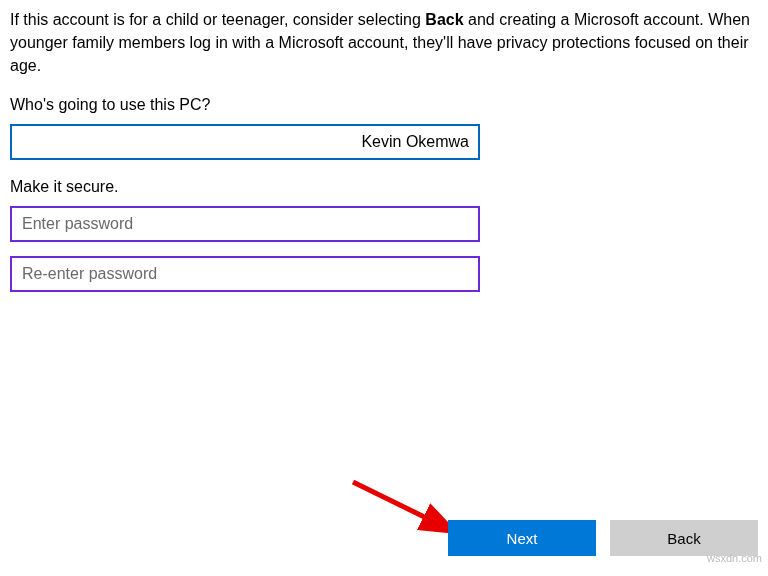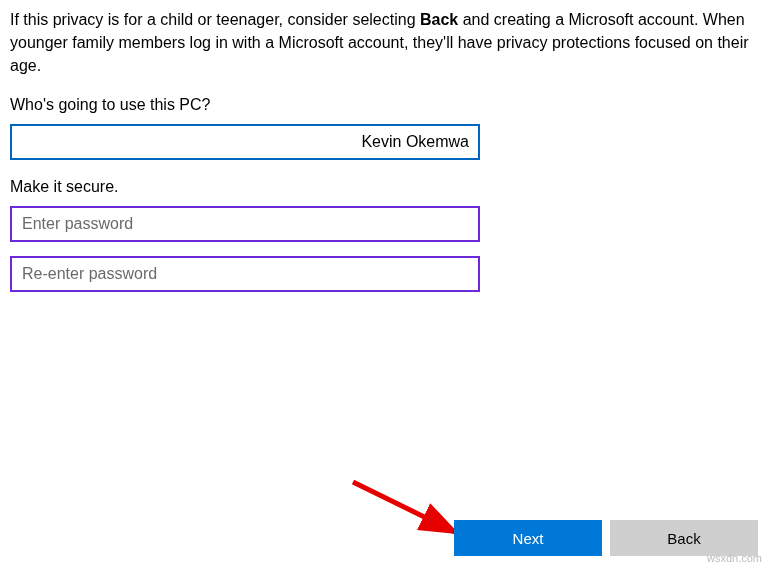--- a/index.html
+++ b/index.html
@@ -41,21 +41,21 @@
     .focused {
       border: 2px solid #0067c0;
       padding: 5px 9px;
       text-align: right;
     }
     .buttons {
       position: absolute;
       right: 10px;
       bottom: 20px;
       display: flex;
-      gap: 8px;
+      gap: 14px;
     }
     .btn {
       width: 148px;
       height: 36px;
       border: none;
       font-size: 15px;
       font-family: inherit;
       cursor: pointer;
     }
     .btn-primary { background: #0078d7; color: #fff; }
@@ -73,21 +73,21 @@
       font-size: 11px;
       color: #bbb;
       font-family: Arial, sans-serif;
     }
   </style>
 </head>
 <body>
 
 <div class="intro">
   <p>
-    <span>If this privacy is for a child or teenager, consider selecting </span><span class="bold">Back</span><span> and creating a Microsoft account. When younger family members log in with a Microsoft account, they'll have privacy protections focused on their age.</span>
+    <span>If this account is for a child or teenager, consider selecting </span><span class="bold">Back</span><span> and creating a Microsoft account. When younger family members log in with a Microsoft account, they'll have privacy protections focused on their age.</span>
   </p>
 </div>
 
 <div class="section-label">Who's going to use this PC?</div>
 <input type="text" class="field focused" value="Kevin Okemwa" style="">
 
 <div class="section-label">Make it secure.</div>
 <input type="password" class="field" placeholder="Enter password" style="">
 <input type="password" class="field" placeholder="Re-enter password" style="">
 

